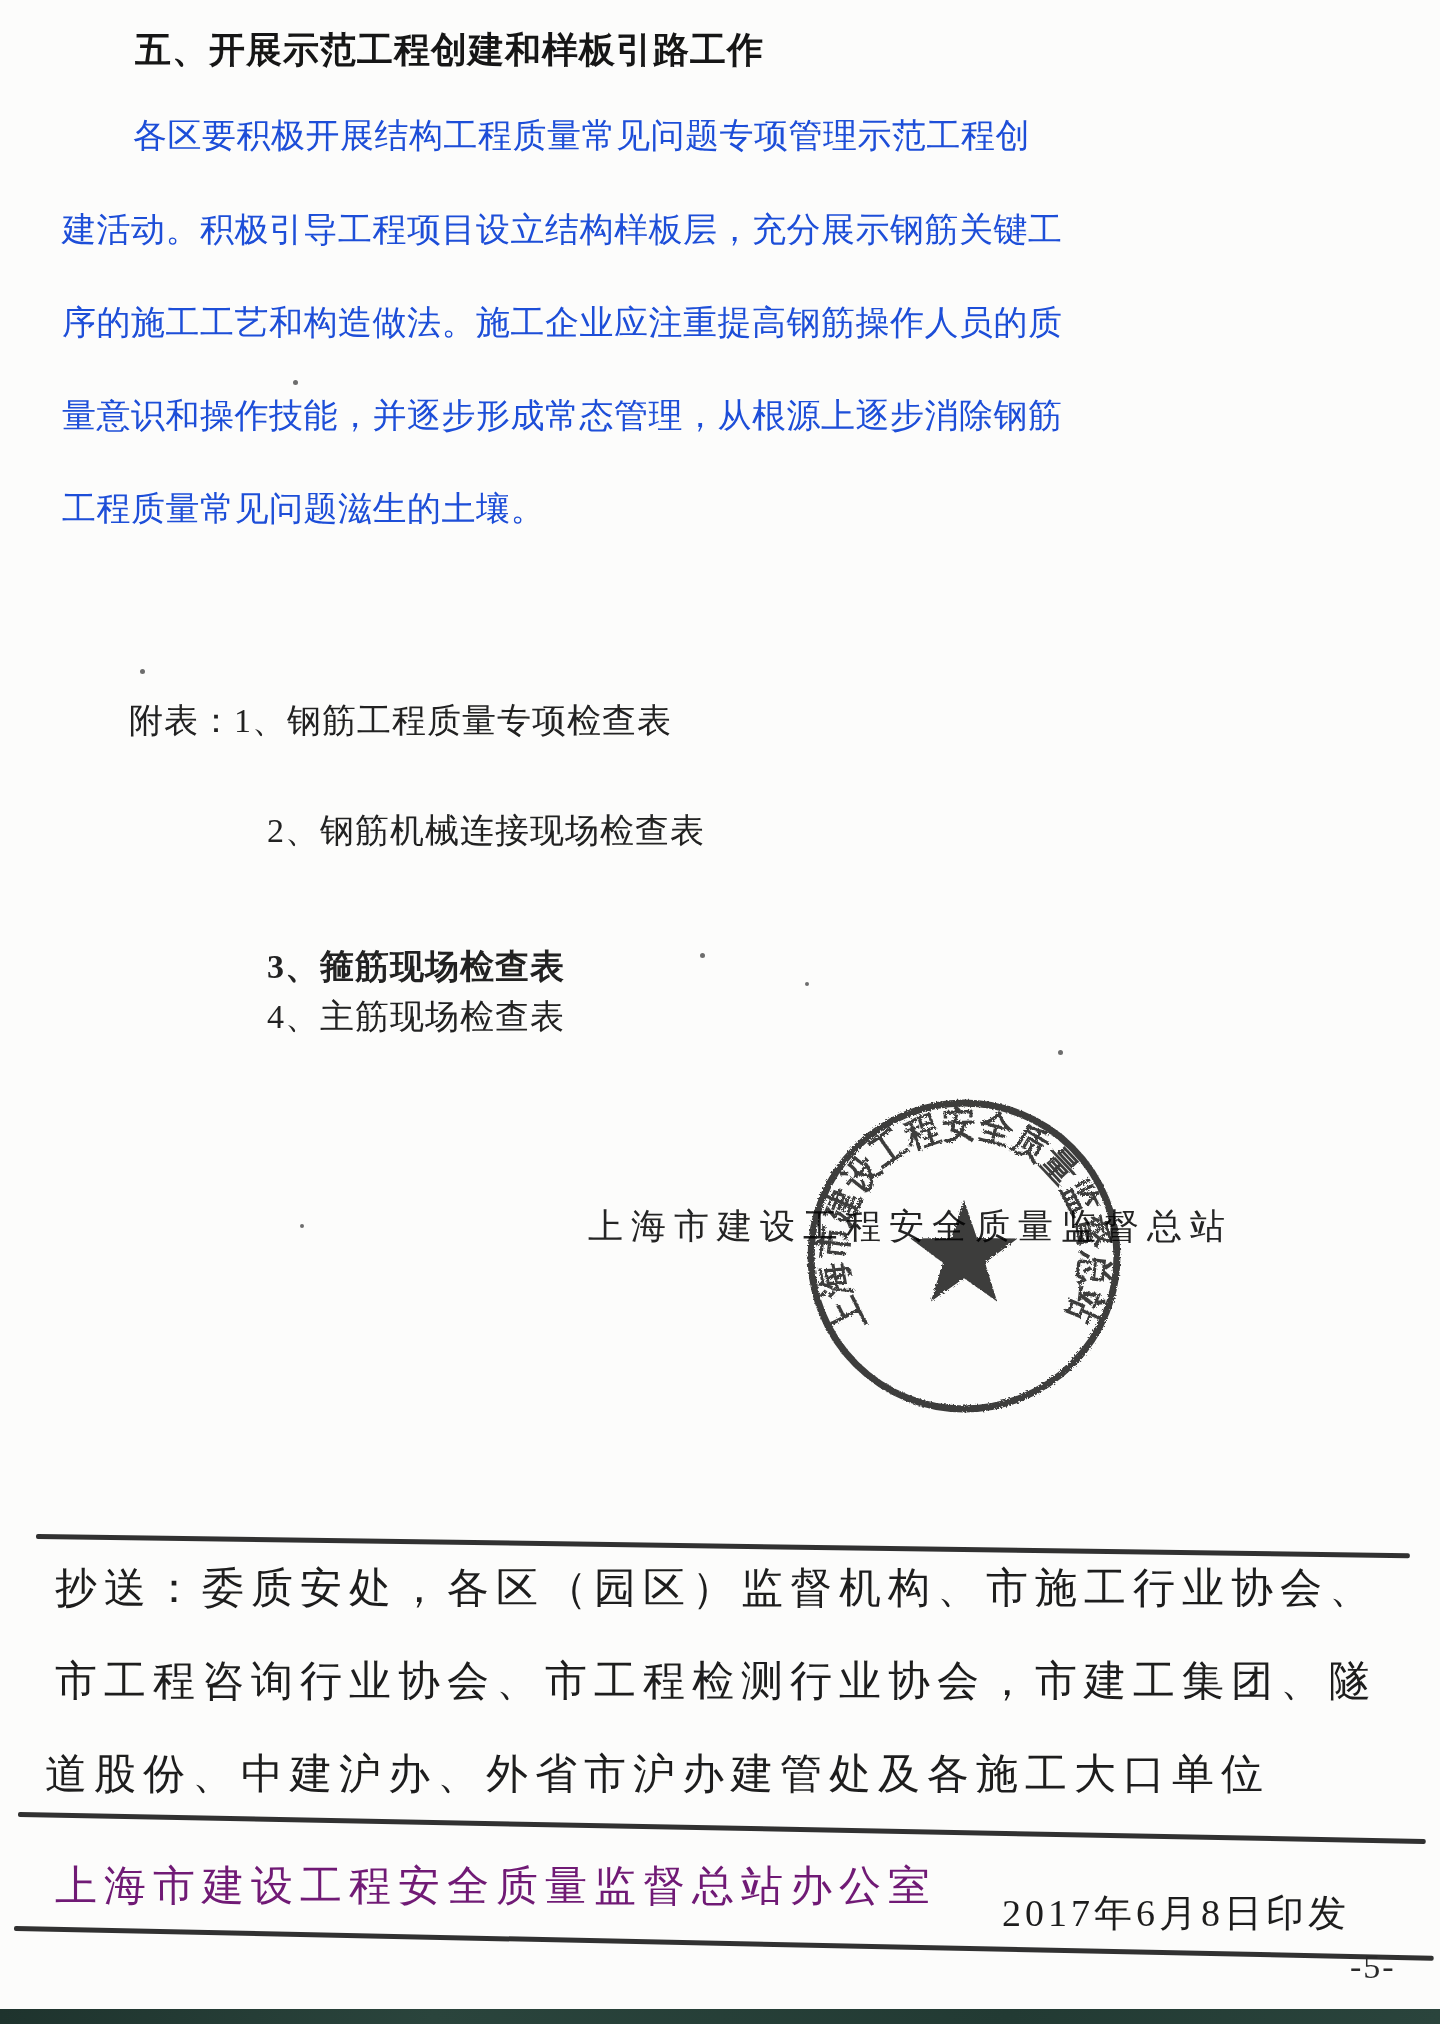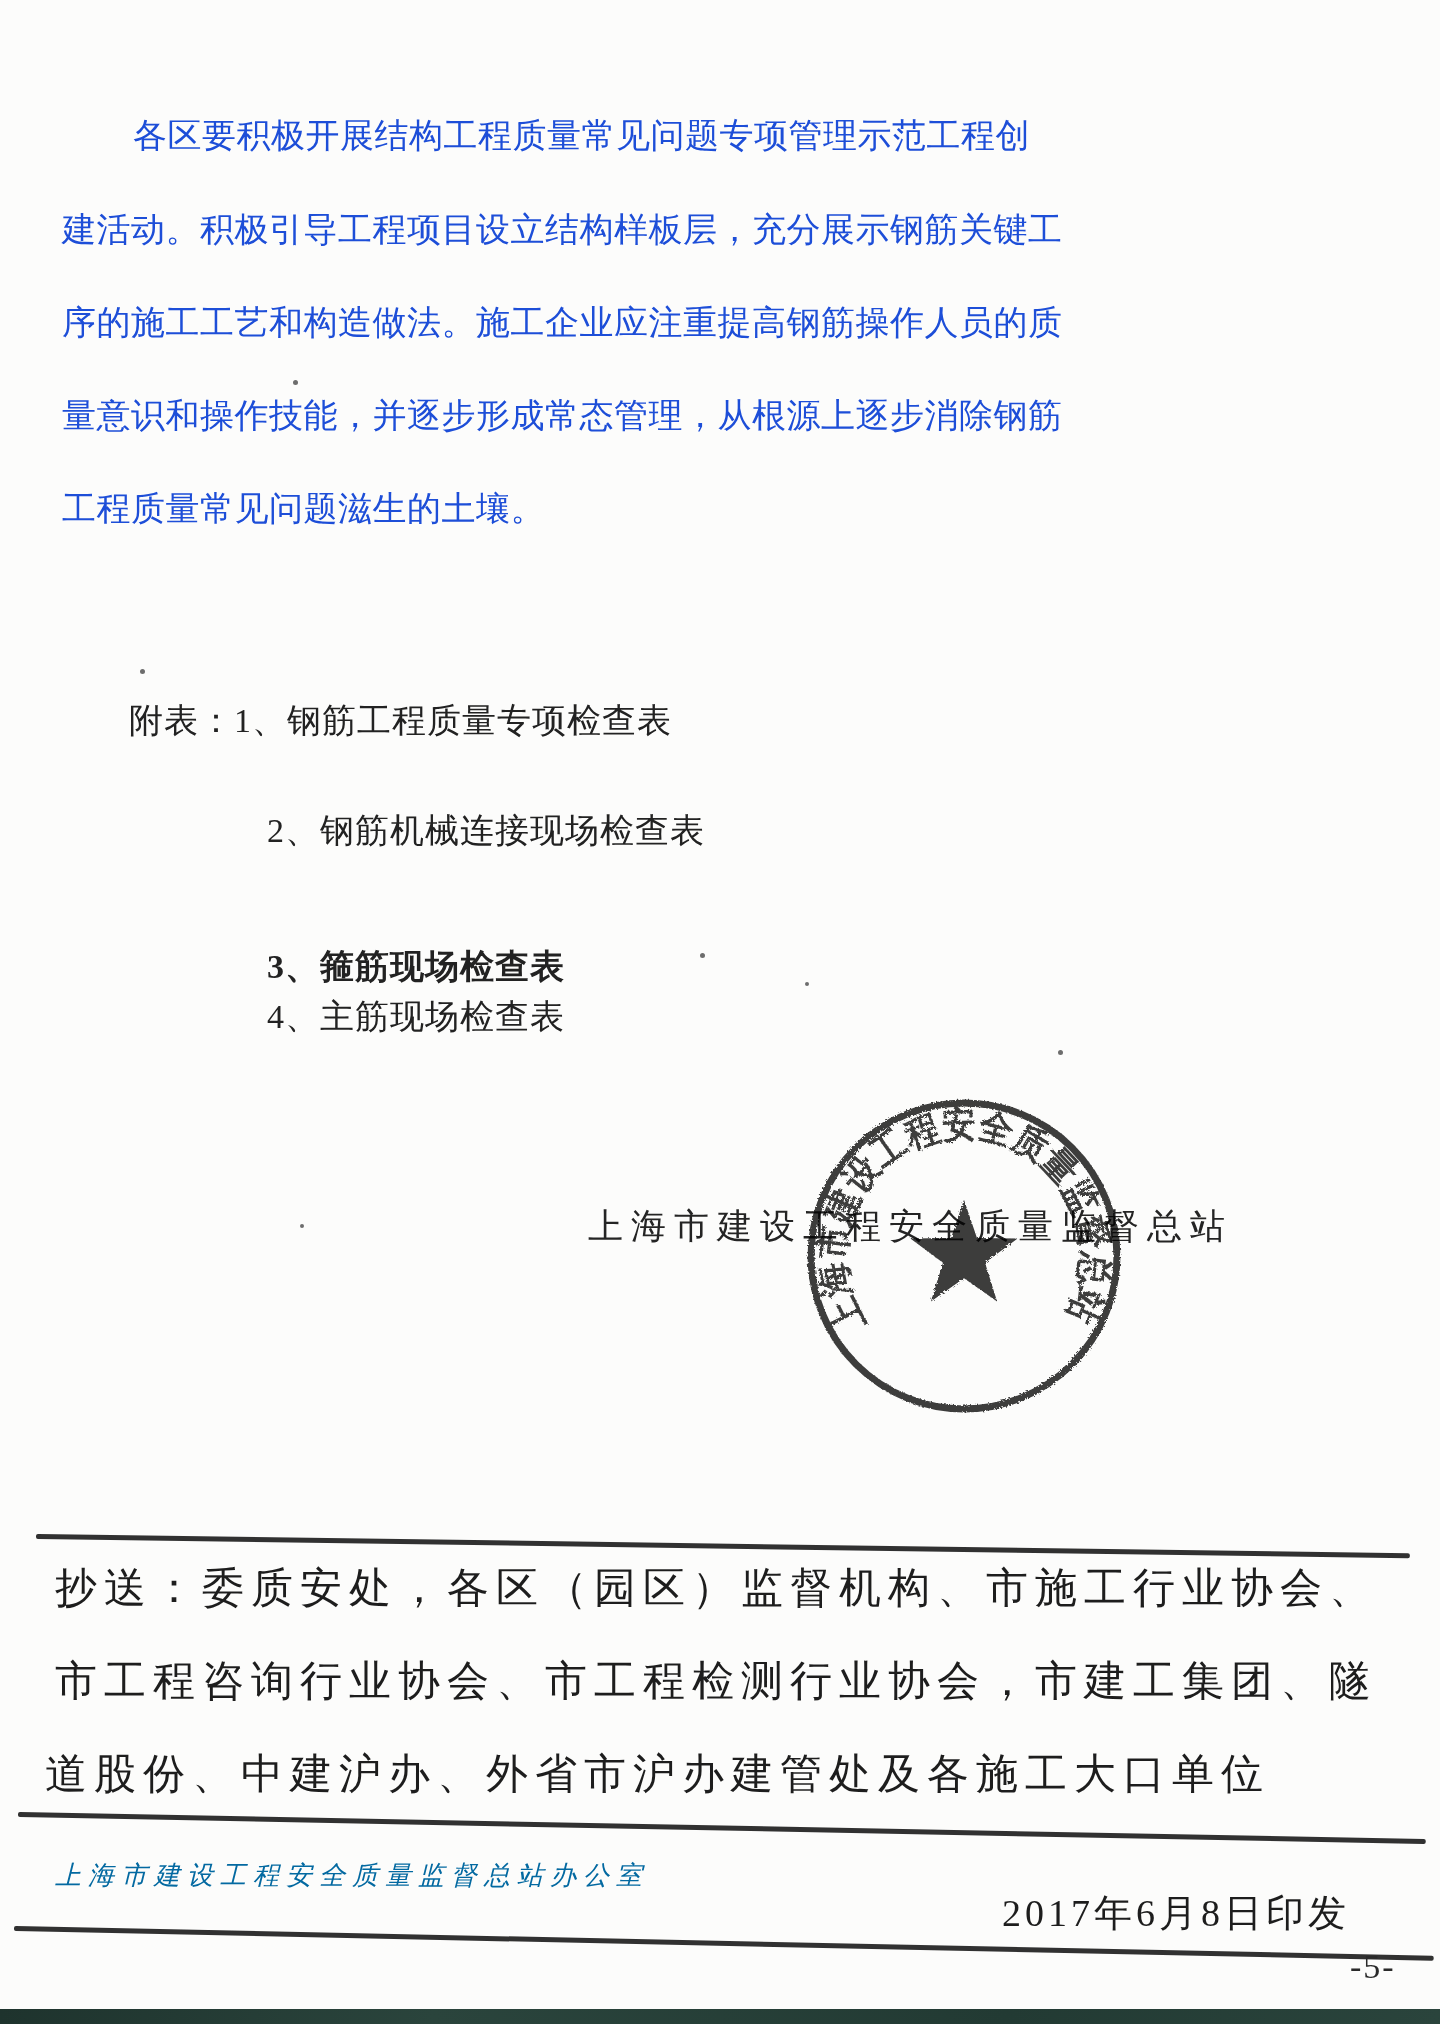--- a/index.html
+++ b/index.html
@@ -18,40 +18,41 @@
     font-weight:bold;
     font-size:36px;
     letter-spacing:1px;
     color:#161616;
   }
   .bodyline{font-size:34px;letter-spacing:0.5px;color:#1d4ed8;}
   .attline{font-size:34px;letter-spacing:1px;color:#222;}
   .sig{font-size:35px;letter-spacing:8px;color:#242424;}
   .sigdate{font-size:37px;letter-spacing:5px;color:#242424;}
   .ccline{font-size:42px;letter-spacing:7px;color:#1d1d1d;}
-  .issuer{font-size:26px;letter-spacing:7px;color:#0369a1;font-style:italic;}
+  .issuer{font-size:42px;letter-spacing:7px;color:#701a75;}
   .printdate{font-size:38px;letter-spacing:4px;color:#1d1d1d;}
   .pagenum{font-size:34px;letter-spacing:2px;color:#2a2a2a;}
   .rule{
     position:absolute;height:5px;background:#151515;opacity:.88;
     transform-origin:left center;
     border-radius:2px;
   }
   .edge-strip{
     position:absolute;left:0;bottom:0;width:1440px;height:15px;
     background:linear-gradient(90deg,#1e332d 0%,#2a443c 30%,#223a33 70%,#2a443c 100%);
   }
   .speck{position:absolute;background:#6d6d6d;border-radius:50%;}
   .seal{position:absolute;mix-blend-mode:multiply;}
 </style>
 </head>
 <body>
 
 <div class="page">
 
+  <div class="abs heading" style="left:135px;top:26px;">五、开展示范工程创建和样板引路工作</div>
 
   <div>
     <div class="abs bodyline" style="left:133px;top:113px;">各区要积极开展结构工程质量常见问题专项管理示范工程创</div>
     <div class="abs bodyline" style="left:62px;top:207px;">建活动。积极引导工程项目设立结构样板层，充分展示钢筋关键工</div>
     <div class="abs bodyline" style="left:62px;top:300px;">序的施工工艺和构造做法。施工企业应注重提高钢筋操作人员的质</div>
     <div class="abs bodyline" style="left:62px;top:393px;">量意识和操作技能，并逐步形成常态管理，从根源上逐步消除钢筋</div>
     <div class="abs bodyline" style="left:62px;top:486px;">工程质量常见问题滋生的土壤。</div>
   </div>
 
   <div>

